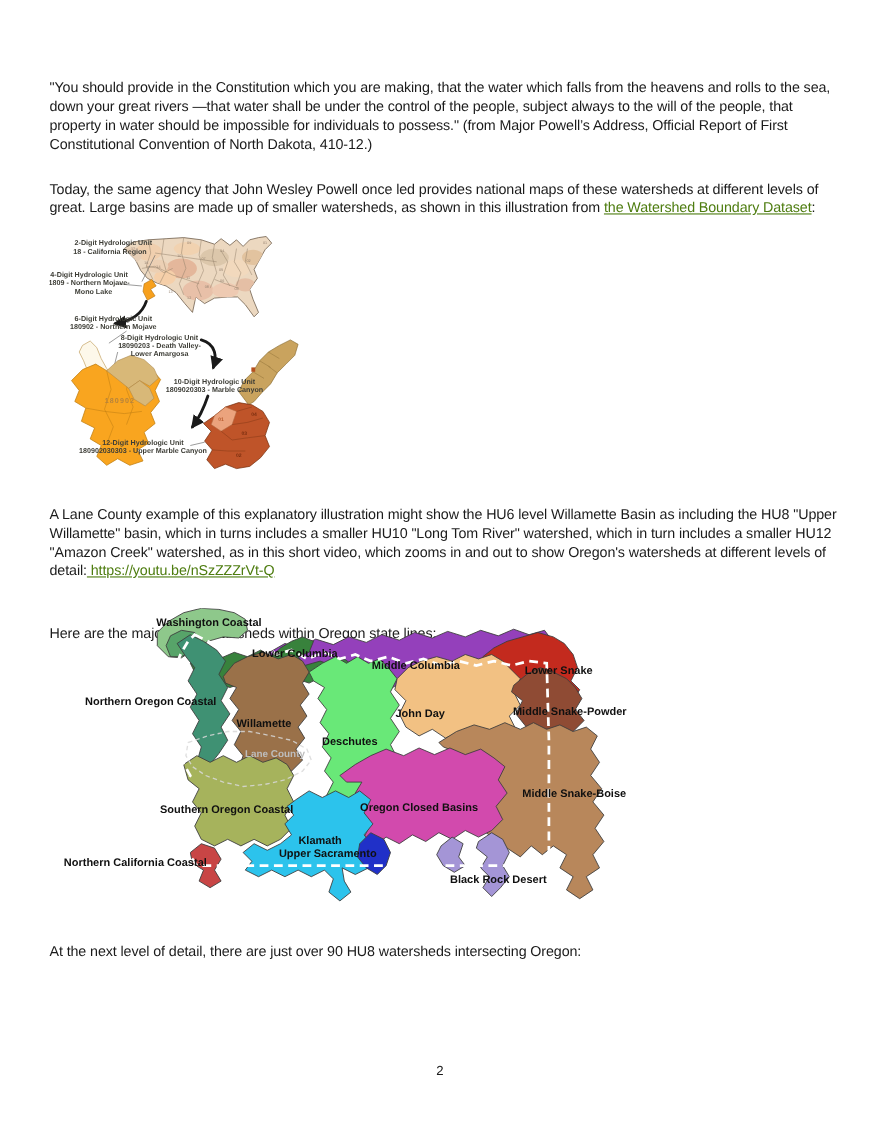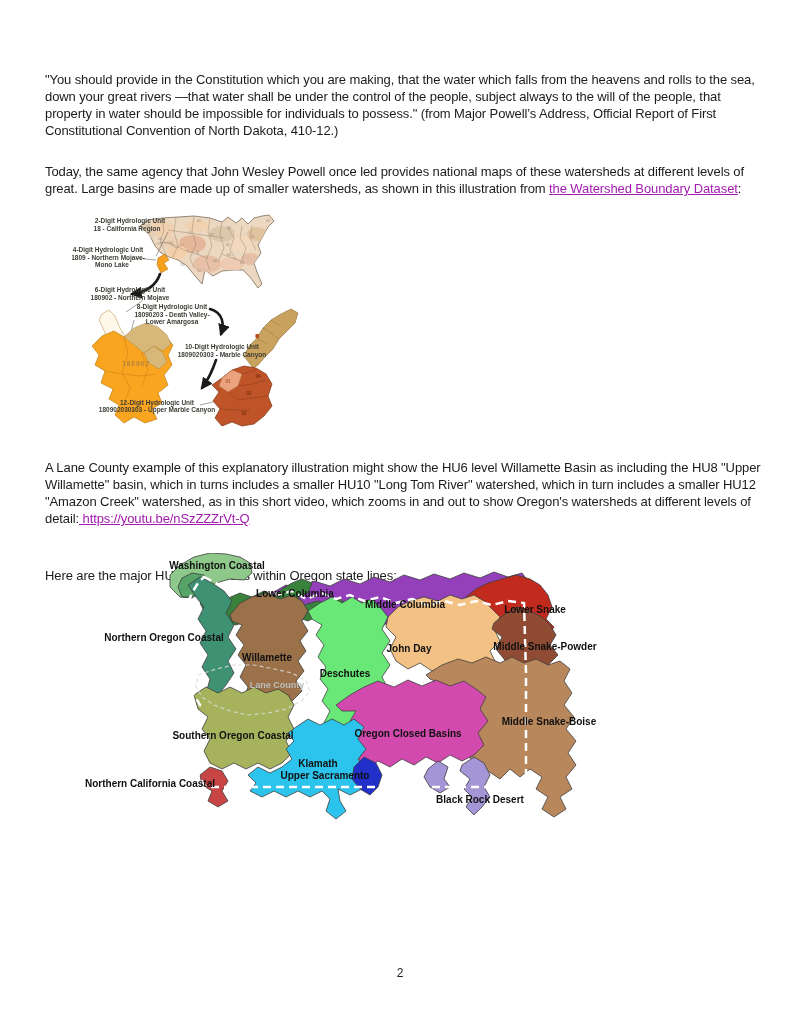--- a/index.html
+++ b/index.html
@@ -1,20 +1,20 @@
 <!DOCTYPE html>
 <html><head>
 <meta charset="utf-8">
 <style>
   html,body{margin:0;padding:0;background:#ffffff;}
   body{width:800px;height:1035px;font-family:"Liberation Sans",sans-serif;color:#1b1b1b;}
   .page{position:relative;width:800px;height:1035px;overflow:hidden;background:#fff;}
   .para{position:absolute;left:45px;width:716px;font-size:13px;line-height:17px;letter-spacing:-0.1px;}
-  .para a{color:#a21caf;text-decoration:underline;}
-  .figure{position:absolute;margin-left:27px;}
+  .para a{color:#4d7c0f;text-decoration:underline;}
+  .figure{position:absolute;}
   .pagenum{position:absolute;left:0;width:800px;top:966px;text-align:center;font-size:12px;color:#1b1b1b;}
   svg text{font-family:"Liberation Sans","DejaVu Sans",sans-serif;}
   .wbd-label{font-size:6.5px;font-weight:bold;fill:#3d3d36;}
   .wbd-code{font-weight:bold;}
   .us-num{font-size:3.4px;fill:#9a8674;}
   .or-label{font-size:10px;font-weight:bold;fill:#101010;}
   .or-label-county{font-size:9px;font-weight:bold;fill:#bdbdbd;}
 </style>
 </head>
 <body>
@@ -216,16 +216,17 @@
         <text class="or-label" x="326" y="184">Oregon Closed Basins</text>
         <text class="or-label" x="467" y="172">Middle Snake-Boise</text>
         <text class="or-label" x="236" y="214">Klamath</text>
         <text class="or-label" x="243" y="226">Upper Sacramento</text>
         <text class="or-label" x="68" y="234">Northern California Coastal</text>
         <text class="or-label" x="398" y="250">Black Rock Desert</text>
       </g>
     </svg>
   </div>
 
+  <p class="para" style="top:843px;">At the next level of detail, there are just over 90 HU8 watersheds intersecting Oregon:</p>
 
   <div class="pagenum">2</div>
 
 </div>
 
 </body></html>

